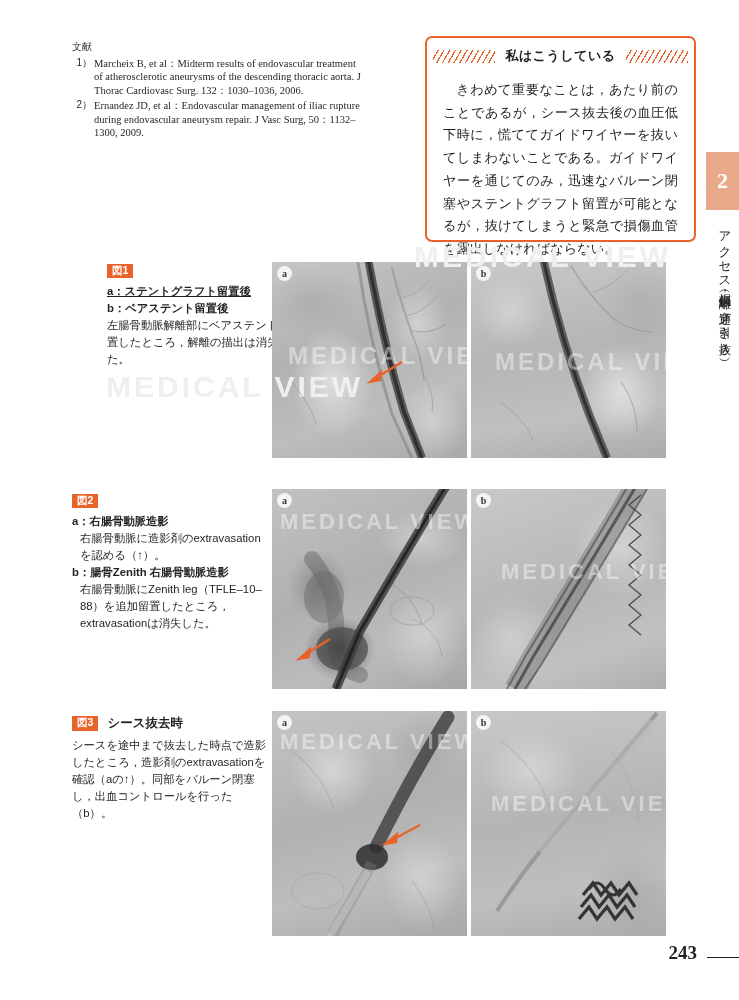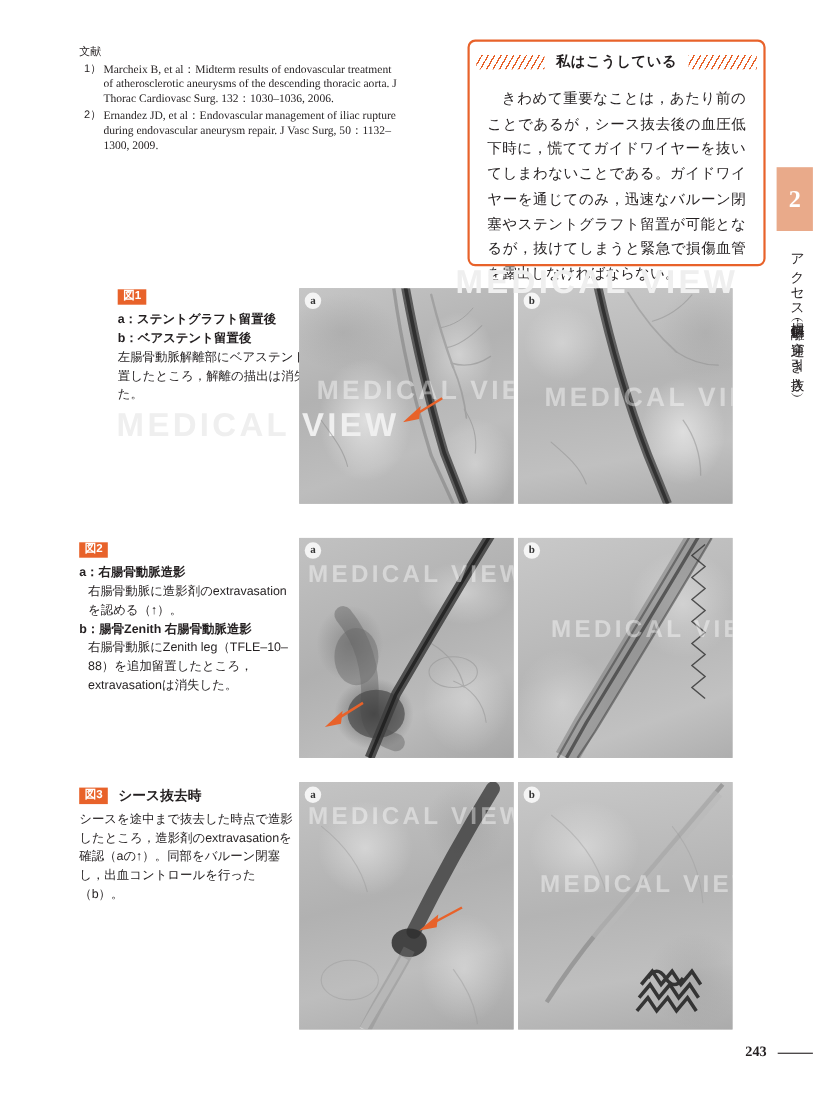--- a/index.html
+++ b/index.html
@@ -224,21 +224,21 @@
     pointer-events: none;
     z-index: 1;
     white-space: nowrap;
   }
 
   
   .footer-num {
     position: absolute;
     right: 42px;
     bottom: 36px;
-    font-size: 13px;
+    font-size: 19px;
     font-weight: bold;
     color: #231f20;
     font-family: "Liberation Serif", serif;
   }
   .footer-rule {
     position: absolute;
     right: 0px;
     bottom: 42px;
     width: 32px;
     height: 1.5px;
@@ -278,21 +278,21 @@
 </div>
 <div class="side-vert-text">アクセス損傷（解離，穿通，引き抜き）</div>
 
 <div class="wm-page" style="left:414px; top:240px;">MEDICAL VIEW</div>
 <div class="wm-page" style="left:106px; top:370px;">MEDICAL VIEW</div>
 
 <div class="fig-caption" style="left:72px; top:262px;margin-left:35px;">
   <div class="fig-tag-row">
     <span class="fig-tag">図1</span>
   </div>
-  <div class="cap-line" style="font-weight:bold;">a：ステントグラフト留置後</div>
+  <div class="cap-line" style="font-weight:bold;text-decoration:underline;">a：ステントグラフト留置後</div>
   <div class="cap-line" style="font-weight:bold;">b：ベアステント留置後</div>
   <div class="cap-line">左腸骨動脈解離部にベアステントを留置したところ，解離の描出は消失した。</div>
 </div>
 
 <div class="panel" style="left:272px; top:262px; width:195px; height:196px;">
   <div class="angio-bg" style="
      background:
        radial-gradient(ellipse 60px 80px at 60px 120px, rgba(255,255,255,0.55), rgba(255,255,255,0) 70%),
        radial-gradient(ellipse 45px 55px at 145px 60px, rgba(255,255,255,0.40), rgba(255,255,255,0) 70%),
        radial-gradient(ellipse 70px 50px at 40px 40px, rgba(150,150,150,0.35), rgba(150,150,150,0) 70%),

